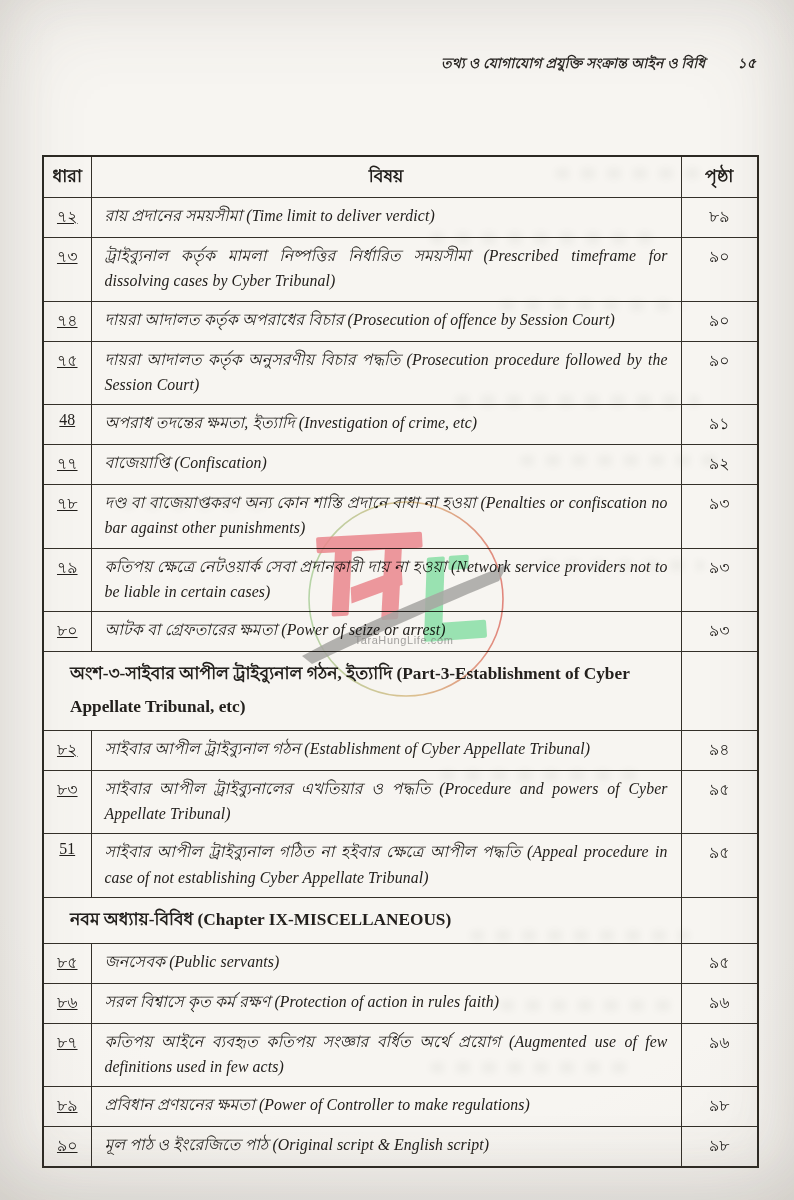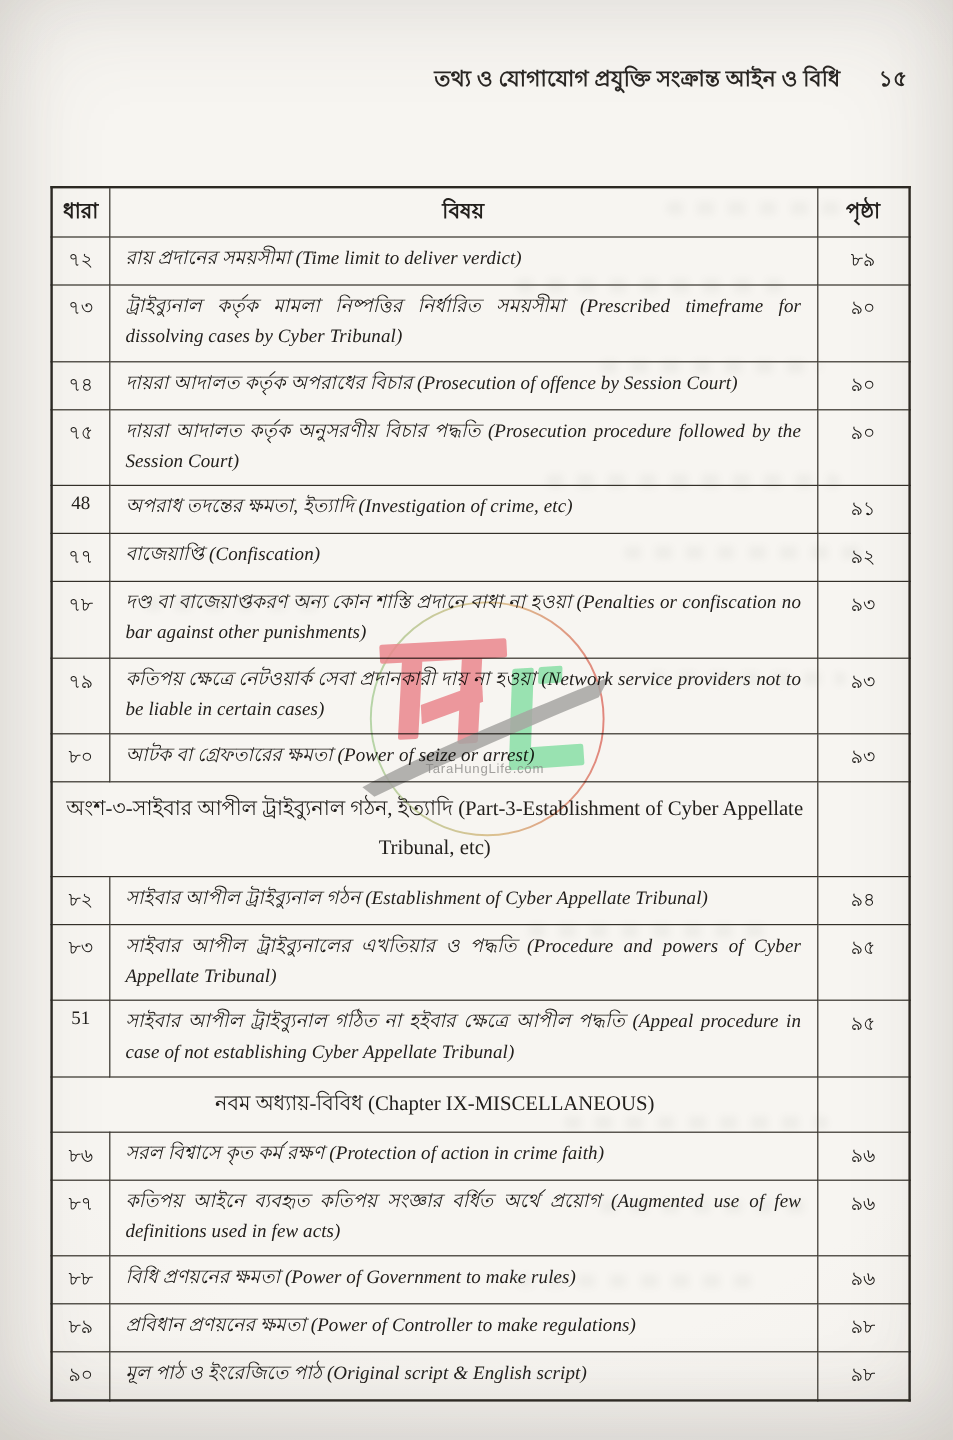--- a/index.html
+++ b/index.html
@@ -14,49 +14,49 @@
     color:#1f1d1b;
   }
   .vignette {
     position:absolute; inset:0; pointer-events:none;
     box-shadow:inset 0 0 90px rgba(96,90,82,.16), inset 0 -26px 60px rgba(96,90,82,.10);
   }
   
   .running-header {
     position:absolute; top:52px; right:38px;
     display:flex; align-items:flex-end; gap:32px;
-    font-size:18px; font-weight:bold; color:#2a2724; letter-spacing:.2px;
+    font-size:14px; font-weight:bold; color:#2a2724; letter-spacing:.2px;font-style:italic;
   }
   
   table.toc {
     position:absolute; top:108px; left:42px; width:715px;
     border-collapse:collapse; table-layout:fixed;
     background:transparent;
   }
   table.toc col.c1 { width:48px; }
   table.toc col.c2 { width:590px; }
   table.toc col.c3 { width:77px; }
   table.toc th, table.toc td {
     border:1.7px solid #343029;
   }
   table.toc { border:2.3px solid #2c2923;margin-top:47px; }
   th.cell {
     height:36px; font-size:17.5px; font-weight:bold; text-align:center;
     color:#23201d; padding:2px 4px;
   }
   td.cell { font-size:15.8px; color:#23201d; }
-  td.section-cell { text-align:center; vertical-align:top; padding:6px 2px 6px; }
+  td.section-cell { text-align:center; vertical-align:top; padding:6px 2px 6px;text-decoration:underline; }
   td.subject-cell {
     text-align:justify; vertical-align:top;
     padding:5px 13px 7px; line-height:1.6; letter-spacing:.1px;font-style:italic;
   }
   td.page-cell { text-align:center; vertical-align:top; padding:6px 2px 6px; }
   td.heading-cell {
-    text-align:center; vertical-align:middle; font-weight:normal;
-    font-size:17.3px; line-height:1.9; padding:6px 0;
+    vertical-align:middle; font-weight:bold;
+    font-size:17.3px; line-height:1.9; padding:6px 26px;
   }
   
   .watermark {
     position:absolute; left:300px; top:494px; width:212px; height:214px;
     mix-blend-mode:multiply; opacity:.82; pointer-events:none;text-align:right;
   }
   
   .ghost {
     position:absolute; pointer-events:none; border-radius:5px;
     background:repeating-linear-gradient(90deg, rgba(104,112,98,.55) 0 14px, rgba(104,112,98,0) 14px 26px);
@@ -149,32 +149,32 @@
         <tr>
           <td class="cell section-cell">51</td>
           <td class="cell subject-cell">সাইবার আপীল ট্রাইব্যুনাল গঠিত না হইবার ক্ষেত্রে আপীল পদ্ধতি (Appeal procedure in case of not establishing Cyber Appellate Tribunal)</td>
           <td class="cell page-cell">৯৫</td>
         </tr>
         <tr>
           <td colspan="2" class="cell heading-cell">নবম অধ্যায়-বিবিধ (Chapter IX-MISCELLANEOUS)</td>
           <td class="cell page-cell"></td>
         </tr>
         <tr>
+          <td class="cell section-cell">৮৫</td>
+          <td class="cell subject-cell">জনসেবক (Public servants)</td>
+          <td class="cell page-cell">৯৫</td>
+        </tr>
+        <tr>
           <td class="cell section-cell">৮৬</td>
-          <td class="cell subject-cell">সরল বিশ্বাসে কৃত কর্ম রক্ষণ (Protection of action in crime faith)</td>
+          <td class="cell subject-cell">সরল বিশ্বাসে কৃত কর্ম রক্ষণ (Protection of action in rules faith)</td>
           <td class="cell page-cell">৯৬</td>
         </tr>
         <tr>
           <td class="cell section-cell">৮৭</td>
           <td class="cell subject-cell">কতিপয় আইনে ব্যবহৃত কতিপয় সংজ্ঞার বর্ধিত অর্থে প্রয়োগ (Augmented use of few definitions used in few acts)</td>
-          <td class="cell page-cell">৯৬</td>
-        </tr>
-        <tr>
-          <td class="cell section-cell">৮৮</td>
-          <td class="cell subject-cell">বিধি প্রণয়নের ক্ষমতা (Power of Government to make rules)</td>
           <td class="cell page-cell">৯৬</td>
         </tr>
         <tr>
           <td class="cell section-cell">৮৯</td>
           <td class="cell subject-cell">প্রবিধান প্রণয়নের ক্ষমতা (Power of Controller to make regulations)</td>
           <td class="cell page-cell">৯৮</td>
         </tr>
         <tr>
           <td class="cell section-cell">৯০</td>
           <td class="cell subject-cell">মূল পাঠ ও ইংরেজিতে পাঠ (Original script &amp; English script)</td>

